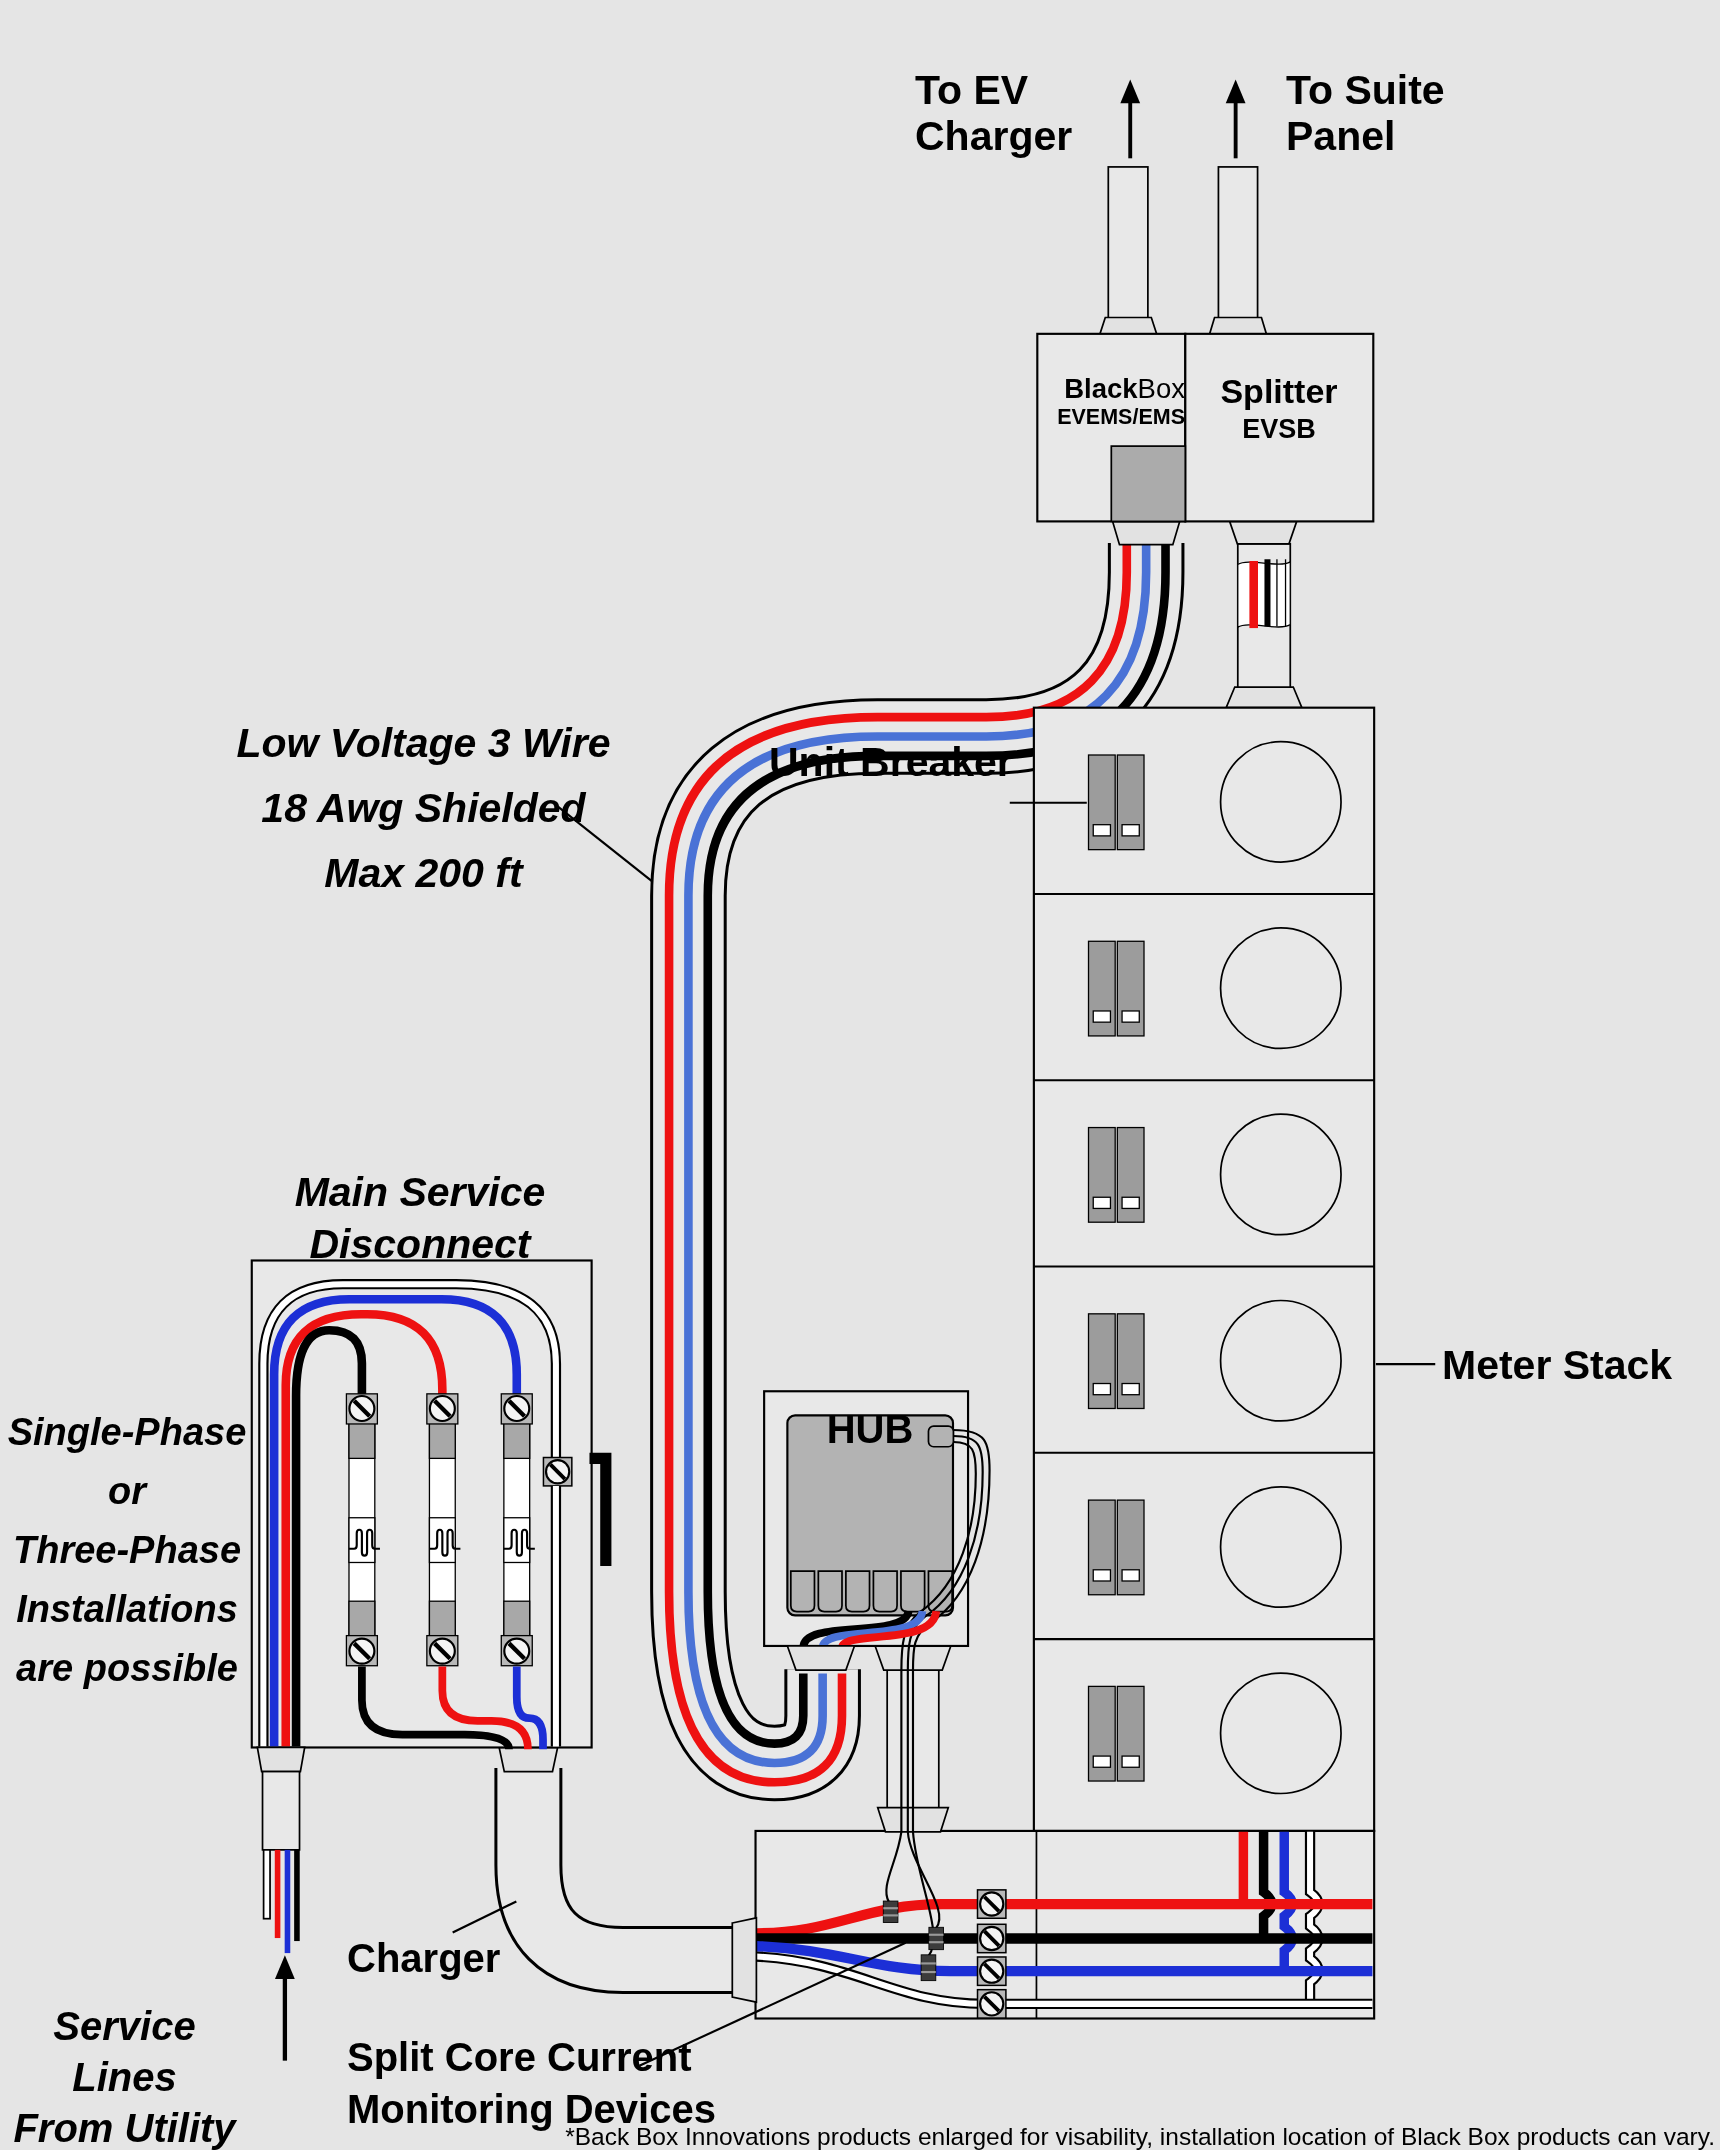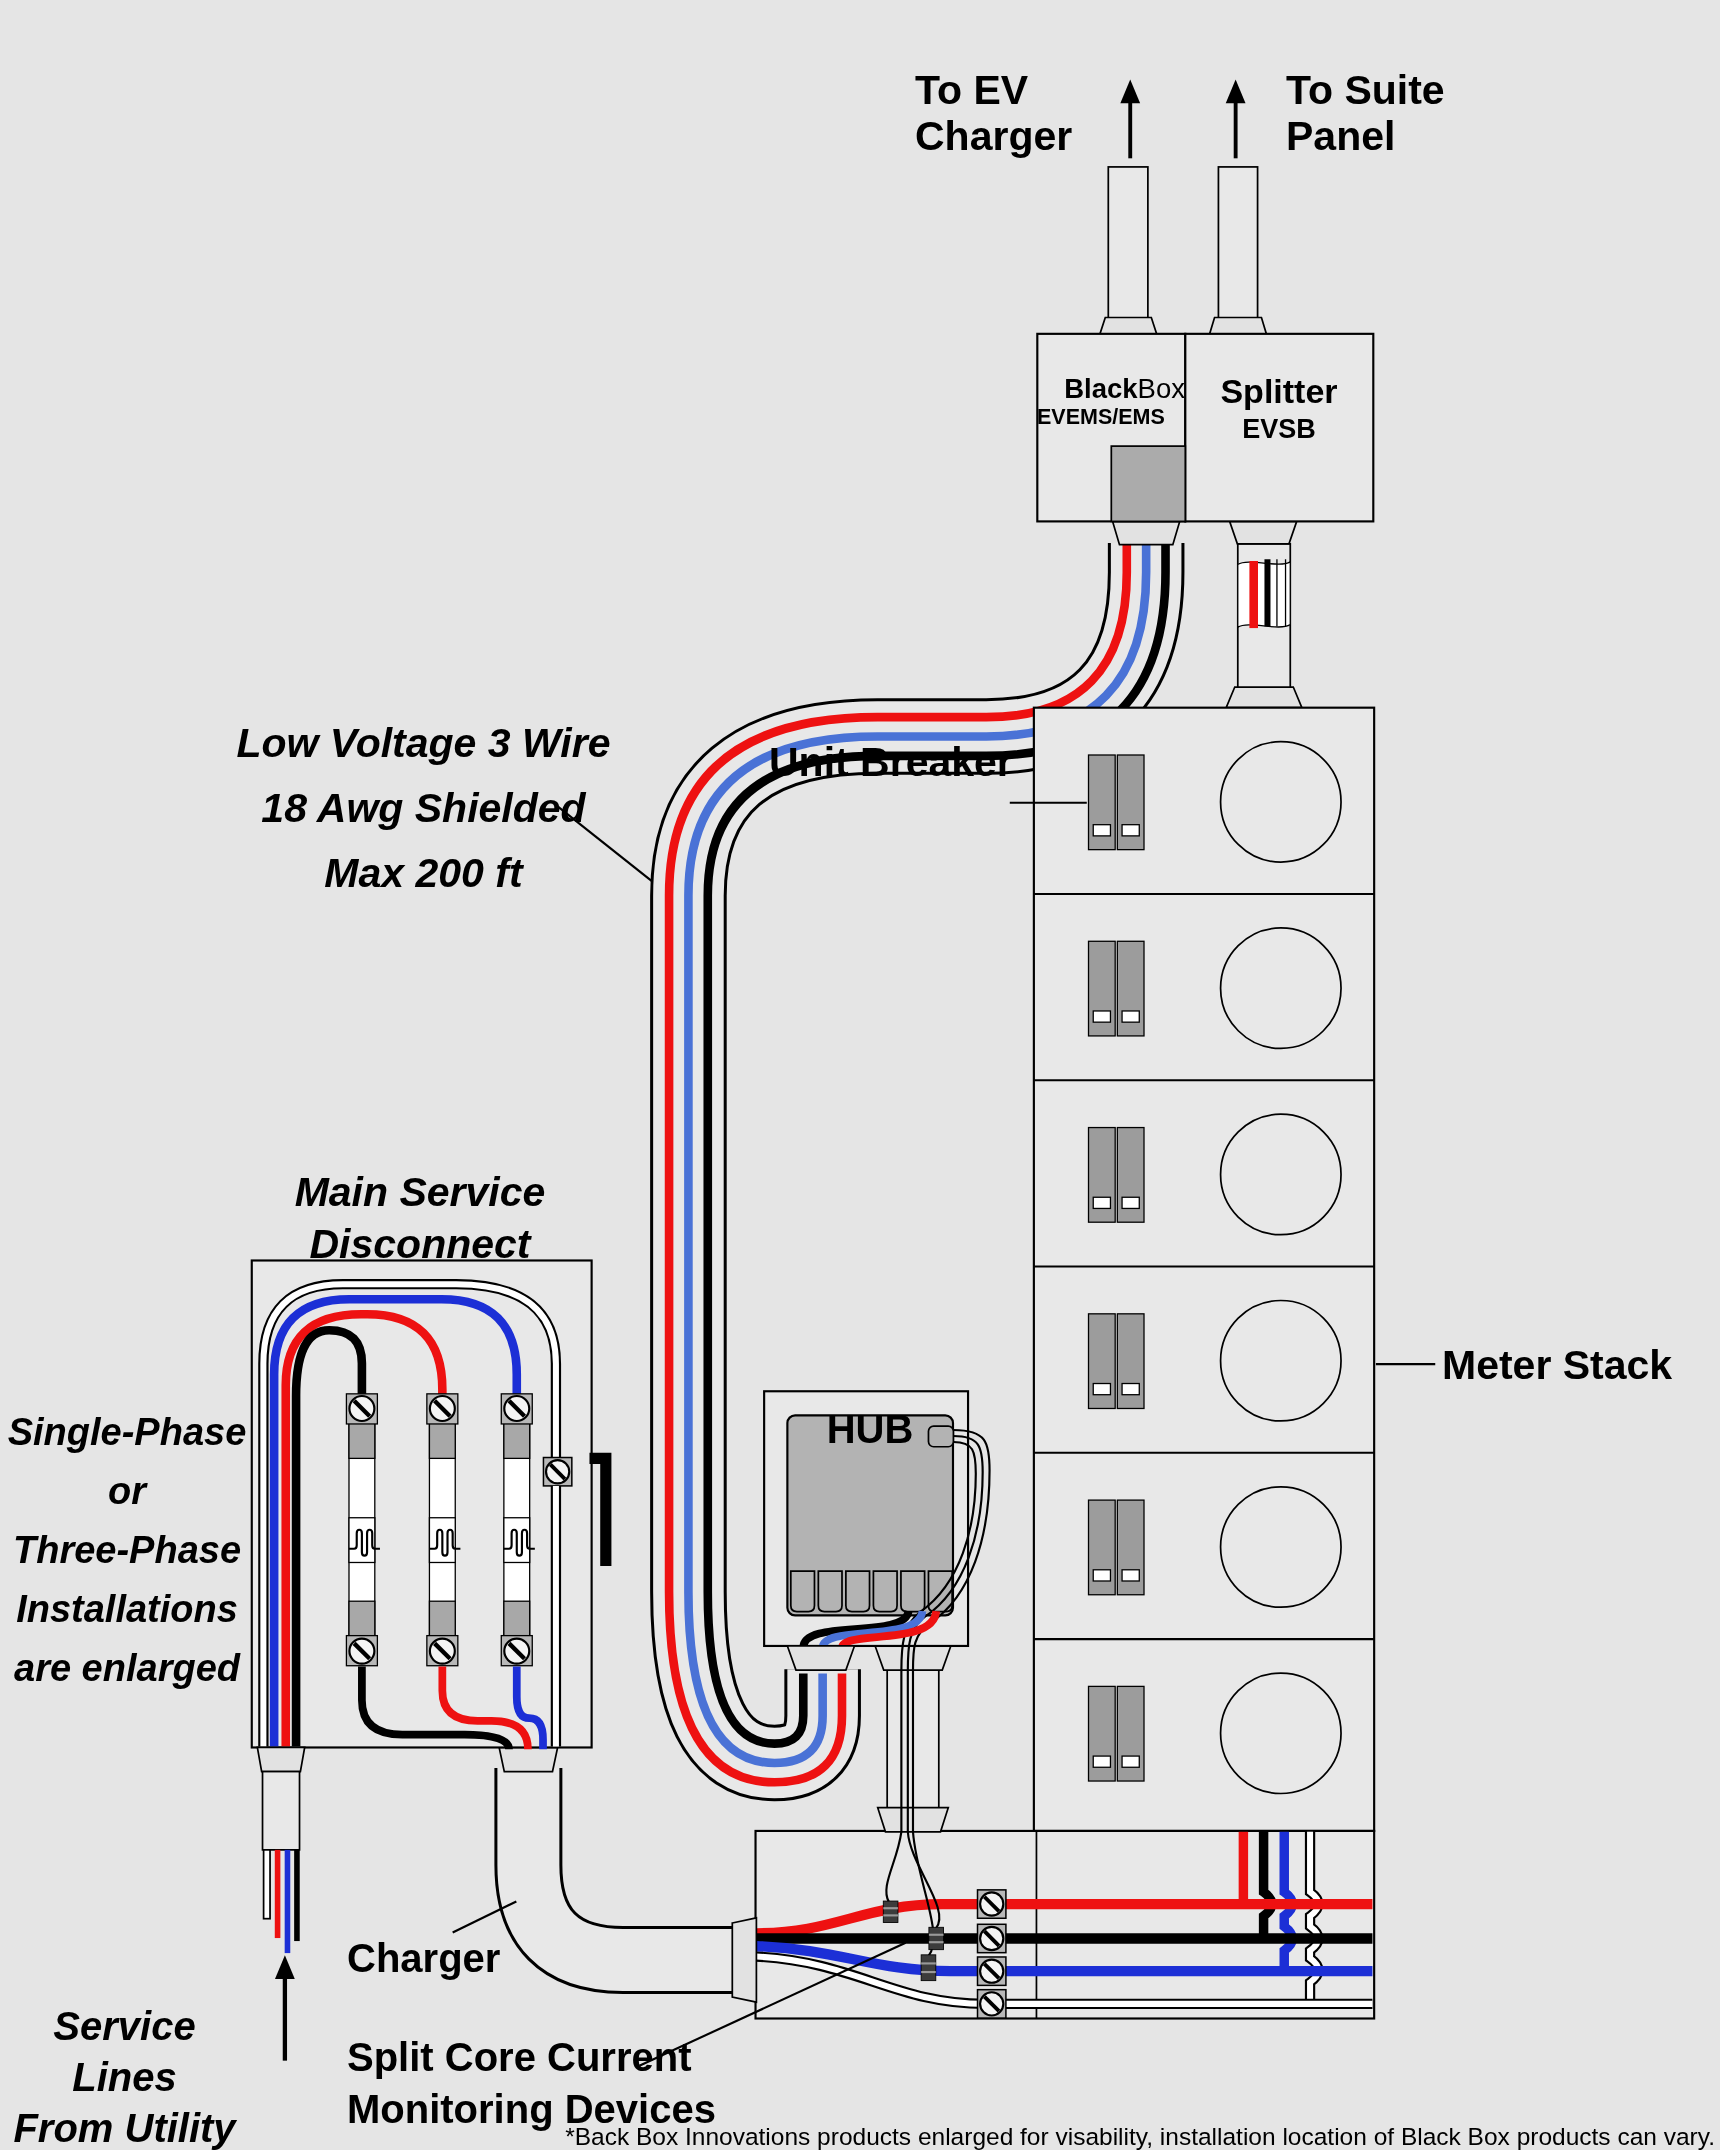--- a/index.html
+++ b/index.html
@@ -332,35 +332,35 @@
     <line x1="1486" y1="4802" x2="2105" y2="4516" class="ptr"></line>
   </g>
 </svg>
 
 <div class="label" style="left:915px;top:68px;font-size:41px;">To EV
 Charger</div>
 <div class="label" style="left:1286px;top:68px;font-size:41px;">To Suite
 Panel</div>
 
 <div class="label" style="left:1037px;top:374px;width:148px;text-align:right;font-size:27.5px;"><span>Black</span><span style="font-weight:normal;">Box</span></div>
-<div class="label" style="left:1037px;top:405px;width:148px;text-align:left;font-size:21.5px;">EVEMS/EMS</div>
+<div class="label" style="left:1037px;top:405px;width:148px;text-align:right;font-size:21.5px;">EVEMS/EMS</div>
 <div class="label" style="left:1185px;top:372px;width:188px;text-align:center;font-size:34px;">Splitter</div>
 <div class="label" style="left:1185px;top:414px;width:188px;text-align:center;font-size:27px;">EVSB</div>
 
 <div class="label ctr" style="left:172px;top:711px;width:503px;font-size:41px;line-height:1.58;">Low Voltage 3 Wire
 18 Awg Shielded
 Max 200 ft</div>
 <div class="label" style="left:769px;top:740px;font-size:41px;">Unit Breaker</div>
 <div class="label" style="left:1442px;top:1343px;font-size:41px;">Meter Stack</div>
 <div class="label ctr" style="left:248px;top:1166px;width:344px;font-size:41px;line-height:1.27;">Main Service
 Disconnect</div>
 <div class="label ctr" style="left:0px;top:1403px;width:254px;font-size:38px;line-height:1.55;">Single-Phase or
 Three-Phase
 Installations
-are enlarged</div>
+are possible</div>
 
 <div class="label" style="left:787px;top:1407px;width:166px;text-align:center;font-size:40px;">HUB</div>
 
 <div class="label ctr" style="left:0px;top:2001px;width:249px;font-size:40px;line-height:1.28;">Service Lines
 From Utility</div>
 <div class="label" style="left:347px;top:1936px;font-size:40px;">Charger</div>
 <div class="label" style="left:347px;top:2031px;width:387px;font-size:40px;line-height:1.3;">Split Core Current
 Monitoring Devices</div>
 <div class="label" style="left:516px;top:2123px;width:1199px;text-align:right;font-size:24.5px;font-weight:normal;">*Back Box Innovations products enlarged for visability, installation location of Black Box products can vary.</div>
 

